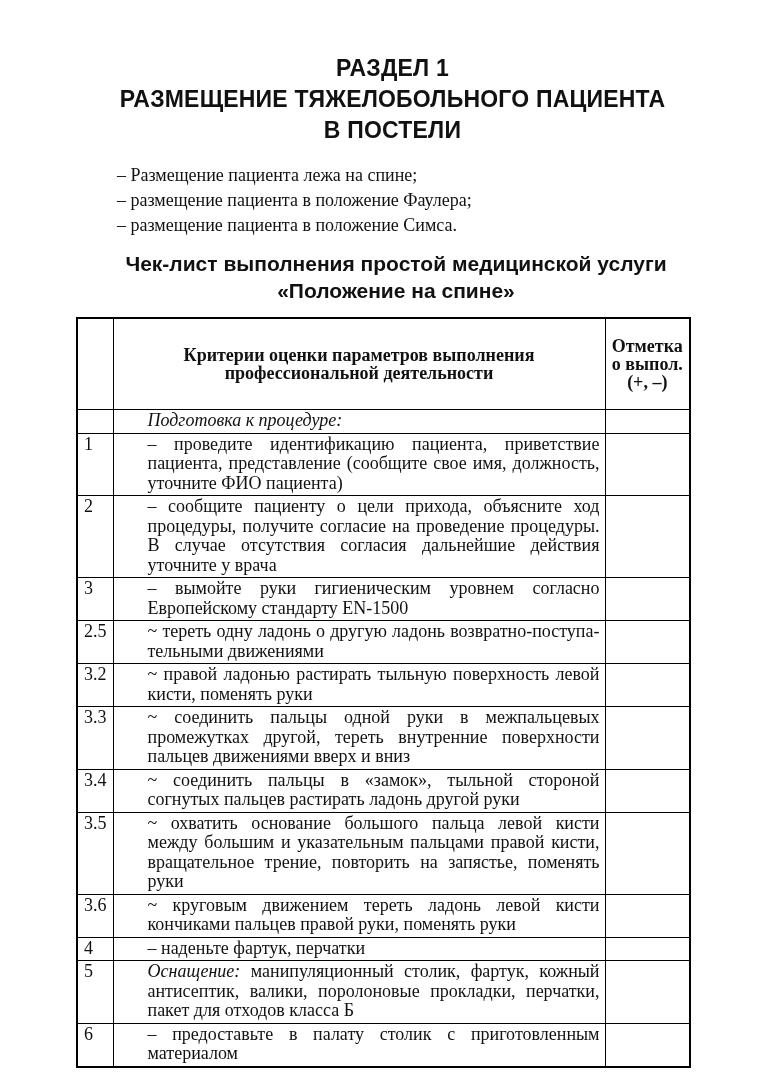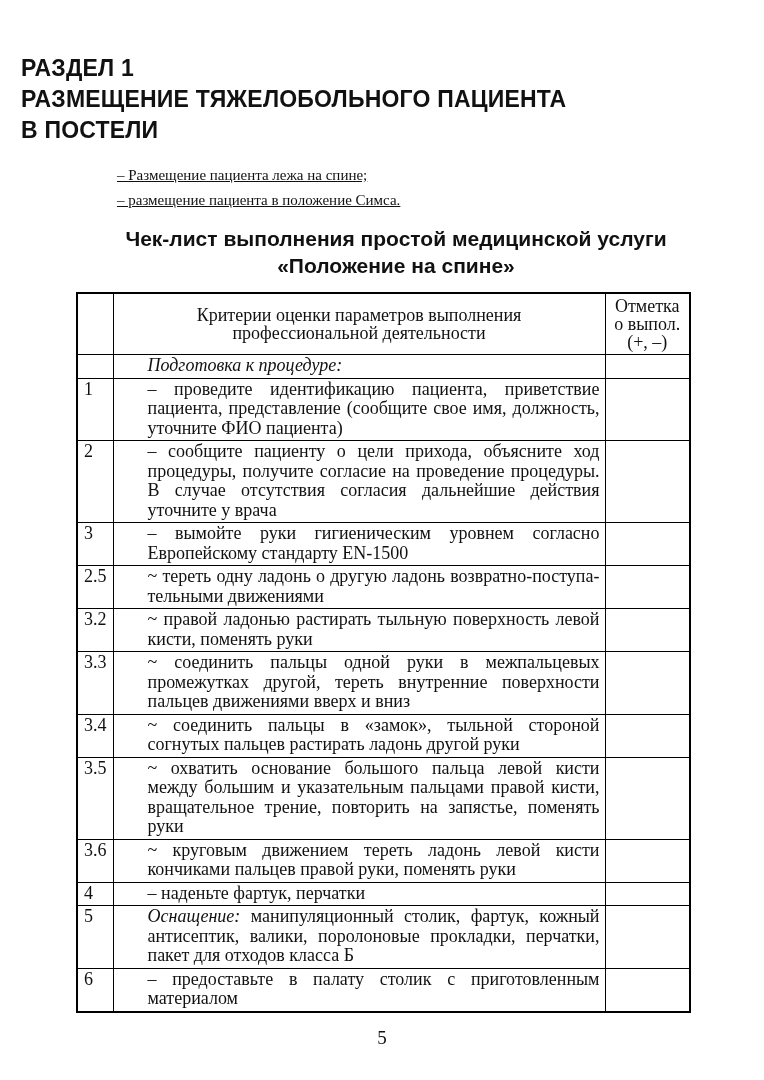--- a/index.html
+++ b/index.html
@@ -13,32 +13,32 @@
   }
   .page {
     position: relative;
     width: 764px;
     height: 1080px;
     background: #fff;
     font-family: "Liberation Serif", serif;
   }
   .section-title {
     padding-top: 53px;
+    text-align: center;
     font-family: "Liberation Sans", sans-serif;
     font-weight: bold;
     font-size: 23px;
     line-height: 31px;
     letter-spacing: 0.2px;
     padding-left: 21px;
   }
   .intro-list {
     margin: 17px 40px 0 117px;
-    font-size: 15px;
+    font-size: 18px;
     line-height: 25px;
-    text-decoration: underline;
   }
   .checklist-title {
     margin-top: 12px;
     text-align: center;
     font-family: "Liberation Sans", sans-serif;
     font-weight: bold;
     font-size: 21px;
     line-height: 27px;
     margin-left: 28px;
   }
@@ -51,24 +51,24 @@
   }
   .checklist col.c-num  { width: 36px; }
   .checklist col.c-text { width: 492px; }
   .checklist col.c-mark { width: 85px; }
   .checklist th, .checklist td {
     border: 1px solid #000;
     vertical-align: top;
     font-size: 18px;
   }
   .checklist th {
-    font-weight: normal;
+    font-weight: bold;
     vertical-align: middle;
     line-height: 18px;
-    padding: 3px 2px;
+    padding: 18px 2px;
   }
   .checklist td {
     line-height: 19.5px;
     padding: 1px 5px 2px 6px;
   }
   .checklist td.num {
     padding: 1px 2px 1px 6px;
     text-align: left;
   }
   .checklist td.txt {
@@ -88,20 +88,21 @@
 <div class="page">
 
   <div class="section-title">
     <div>РАЗДЕЛ 1</div>
     <div>РАЗМЕЩЕНИЕ ТЯЖЕЛОБОЛЬНОГО ПАЦИЕНТА</div>
     <div>В ПОСТЕЛИ</div>
   </div>
 
   <div class="intro-list" id="intro-list">
       <div>– Размещение пациента лежа на спине;</div>
+      <div>– размещение пациента в положение Фаулера;</div>
       <div>– размещение пациента в положение Симса.</div>
     </div>
 
   <div class="checklist-title">
     <div>Чек-лист выполнения простой медицинской услуги</div>
     <div>«Положение на спине»</div>
   </div>
 
   <table class="checklist">
     <colgroup>

